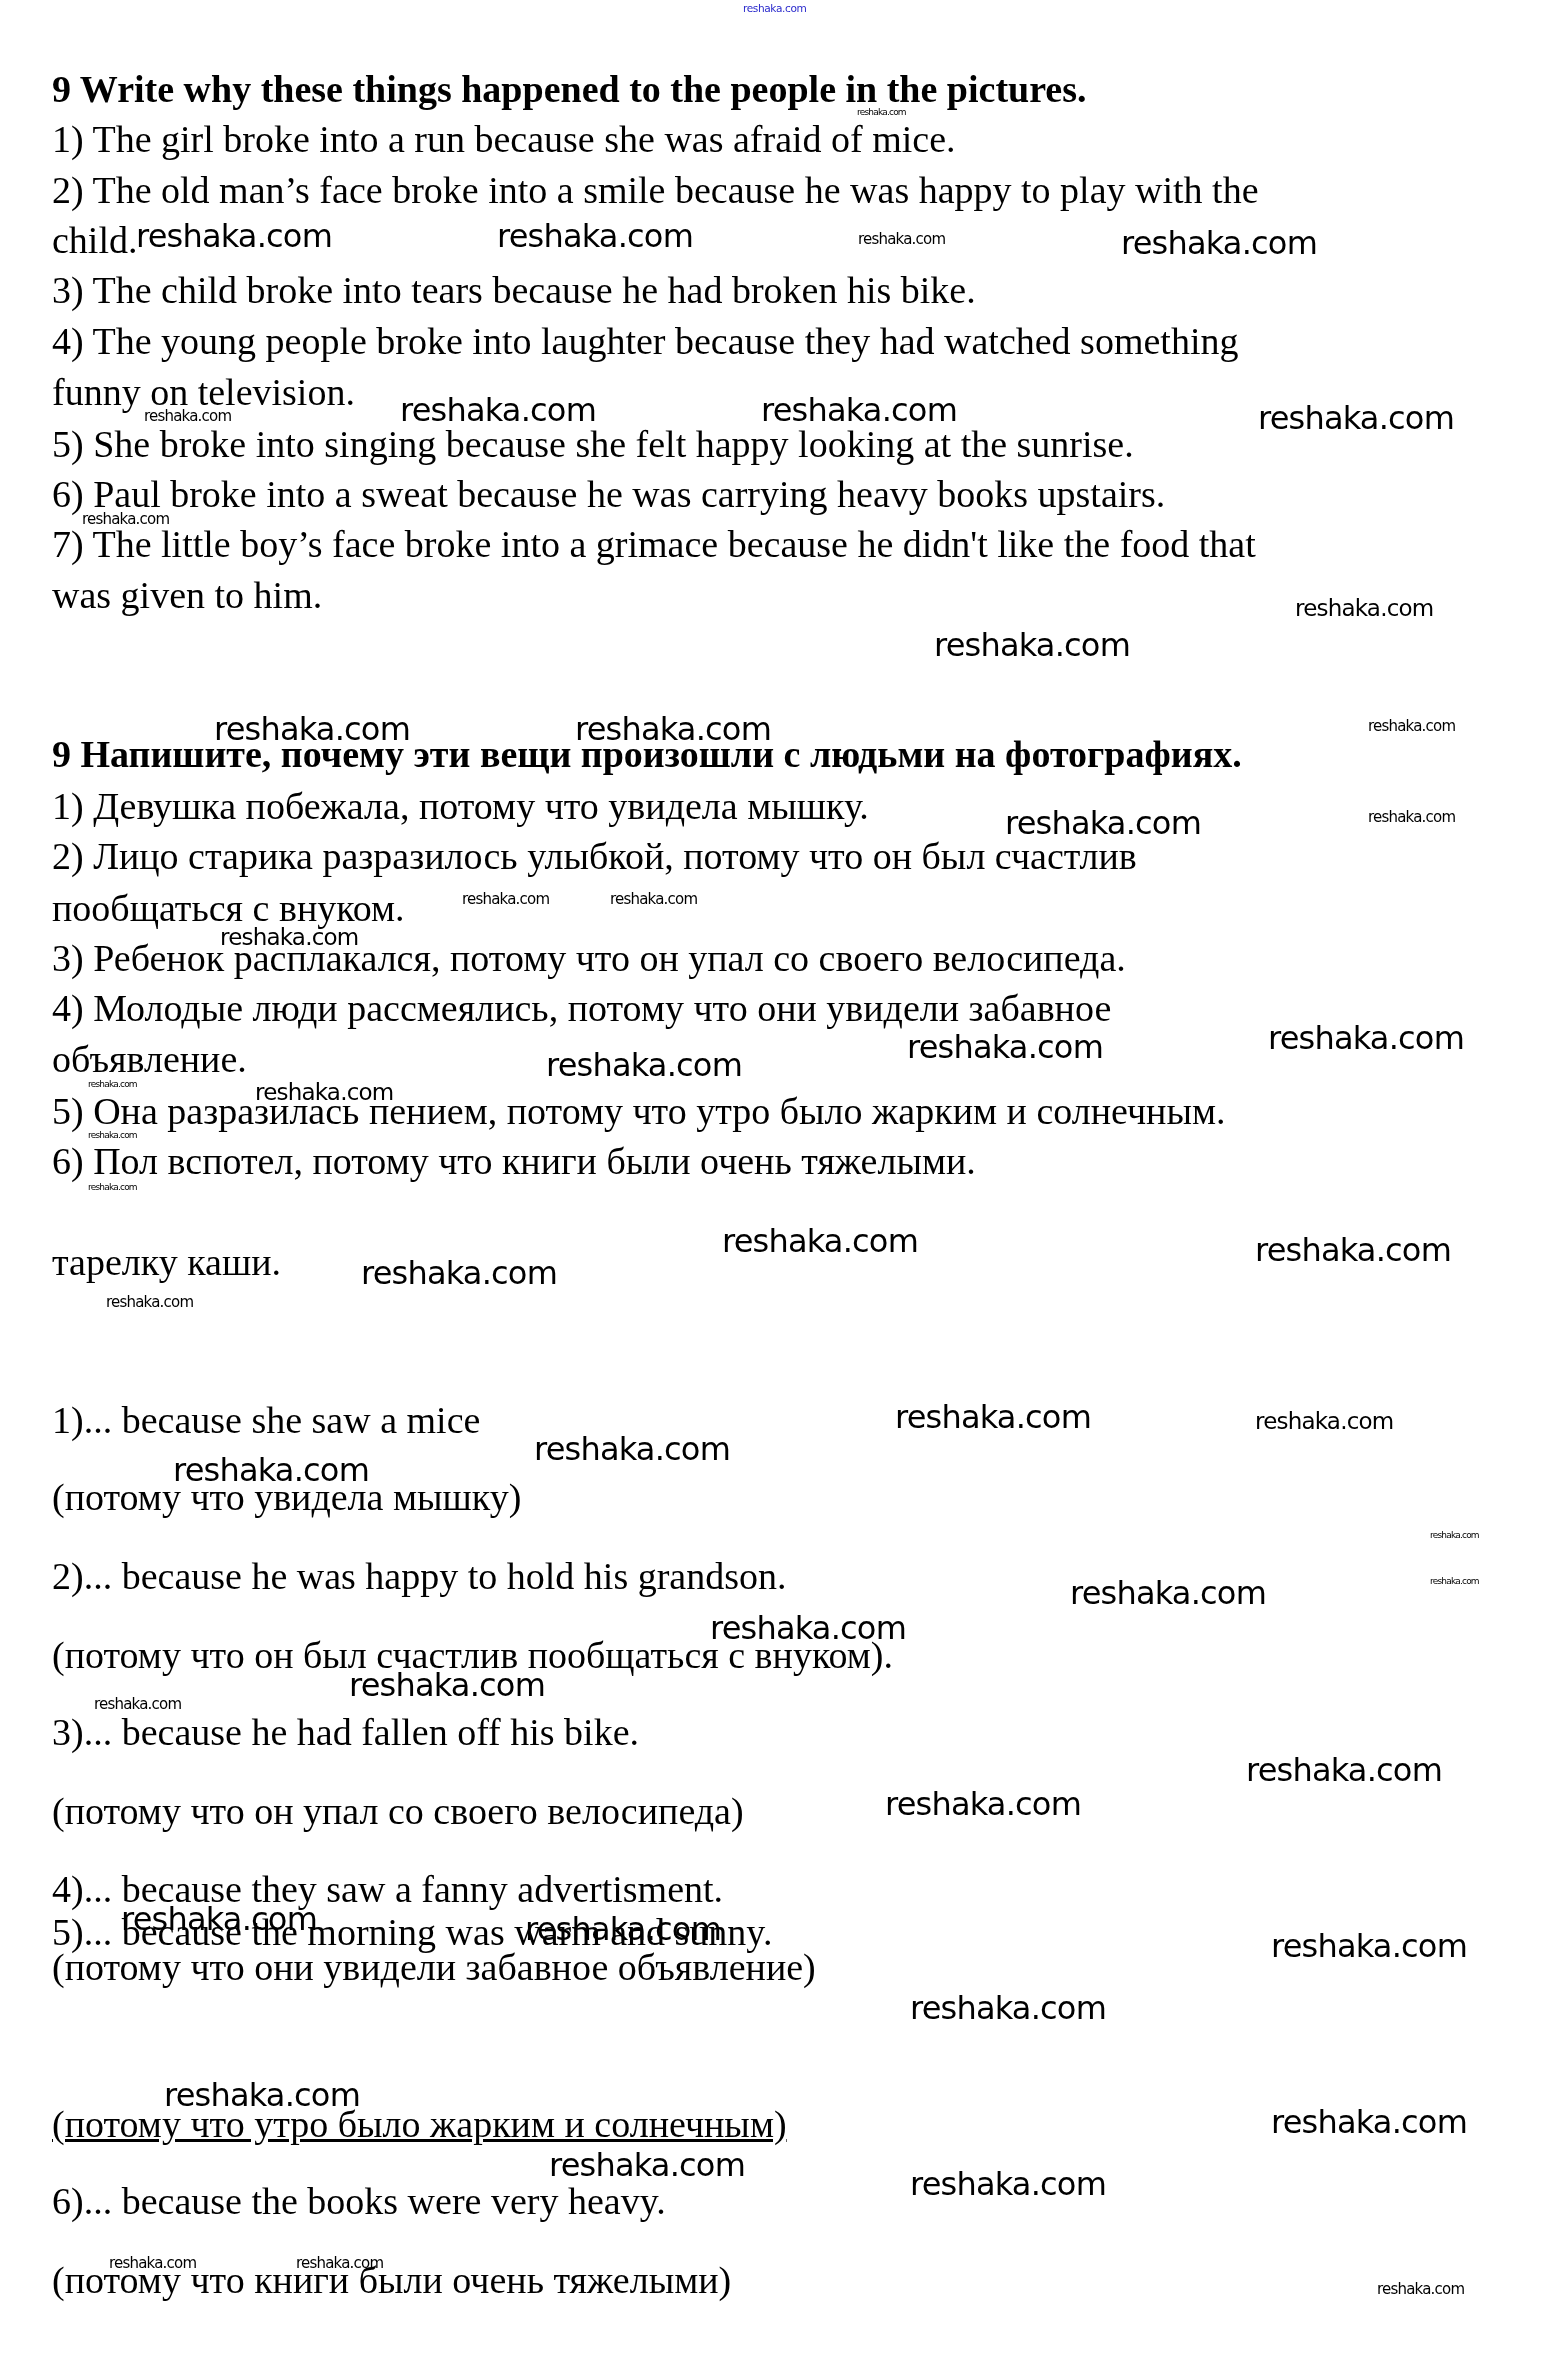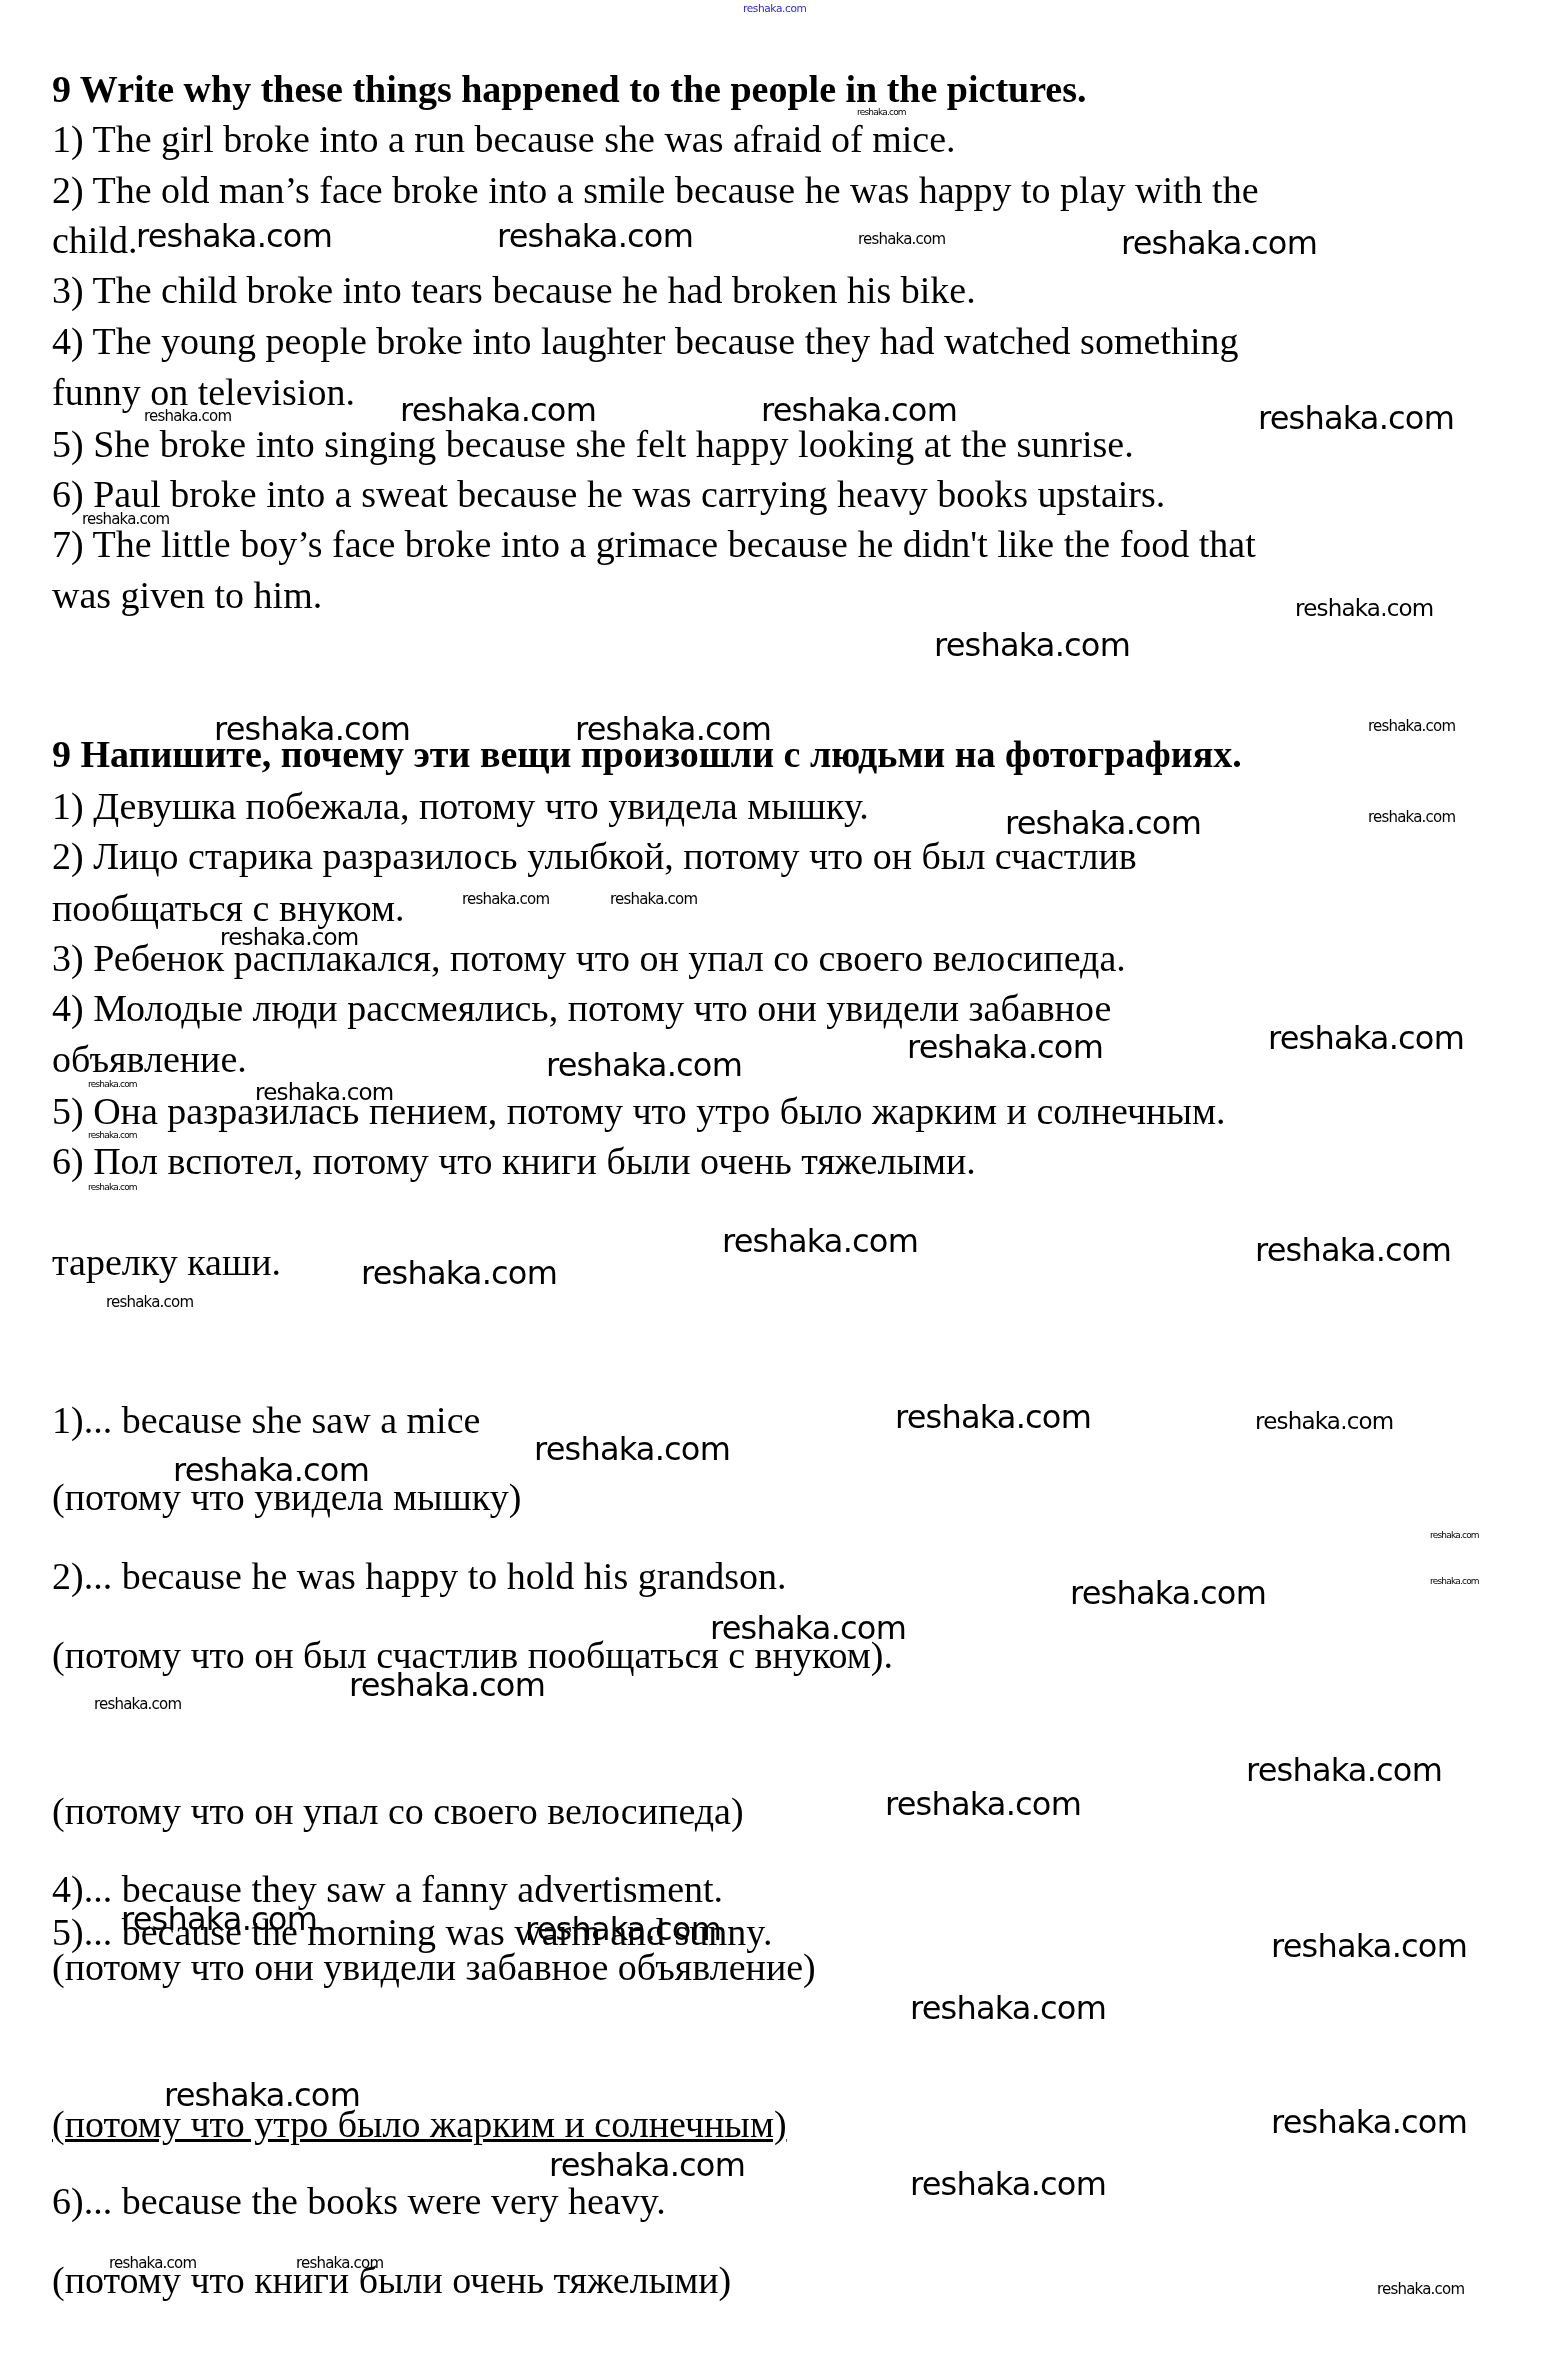--- a/index.html
+++ b/index.html
@@ -52,20 +52,21 @@
   <div class="line" style="top:989px;">4) Молодые люди рассмеялись, потому что они увидели забавное</div>
   <div class="line" style="top:1040px;">объявление.</div>
   <div class="line" style="top:1092px;">5) Она разразилась пением, потому что утро было жарким и солнечным.</div>
   <div class="line" style="top:1142px;">6) Пол вспотел, потому что книги были очень тяжелыми.</div>
   <div class="line" style="top:1243px;">тарелку каши.</div>
 
   <div class="line" style="top:1401px;">1)... because she saw a mice</div>
   <div class="line" style="top:1478px;">(потому что увидела мышку)</div>
   <div class="line" style="top:1557px;text-align:right;">2)... because he was happy to hold his grandson.</div>
   <div class="line" style="top:1636px;">(потому что он был счастлив пообщаться с внуком).</div>
+  <div class="line" style="top:1713px;">3)... because he had fallen off his bike.</div>
   <div class="line" style="top:1792px;">(потому что он упал со своего велосипеда)</div>
   <div class="line" style="top:1870px;">4)... because they saw a fanny advertisment.</div>
   <div class="line" style="top:1948px;">(потому что они увидели забавное объявление)</div>
   <div class="line" style="top:1913px;">5)... because the morning was warm and sunny.</div>
   <div class="line" style="top:2105px;text-decoration:underline;">(потому что утро было жарким и солнечным)</div>
   <div class="line" style="top:2182px;">6)... because the books were very heavy.</div>
   <div class="line" style="top:2261px;">(потому что книги были очень тяжелыми)</div>
 
   <div class="wm tiny" style="left:857px;top:108px;">reshaka.com</div>
   <div class="wm big" style="left:136px;top:220px;">reshaka.com</div>

